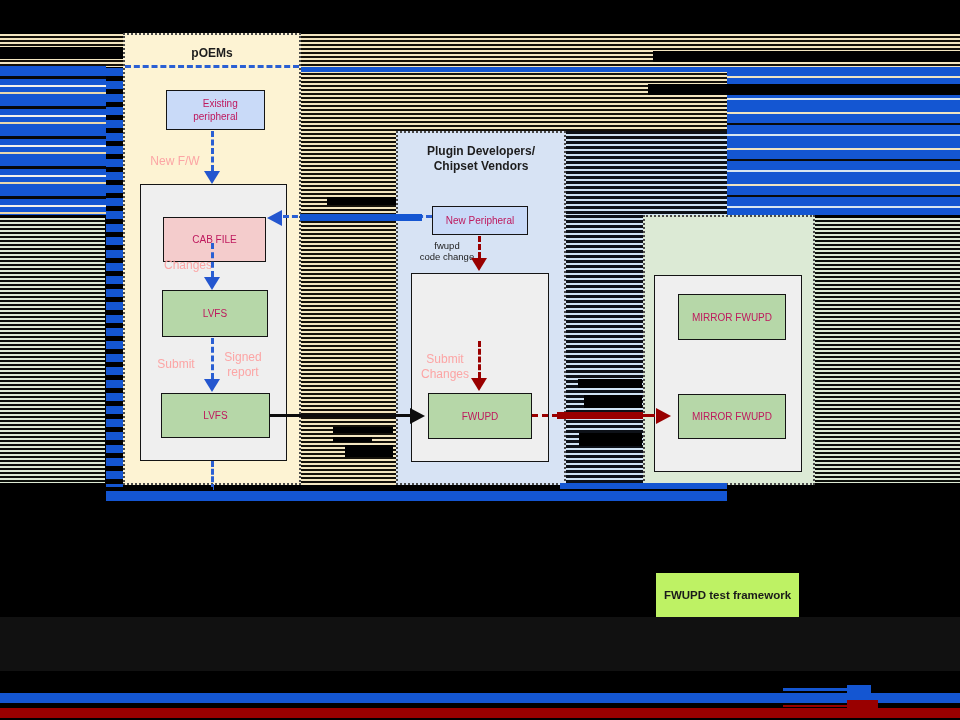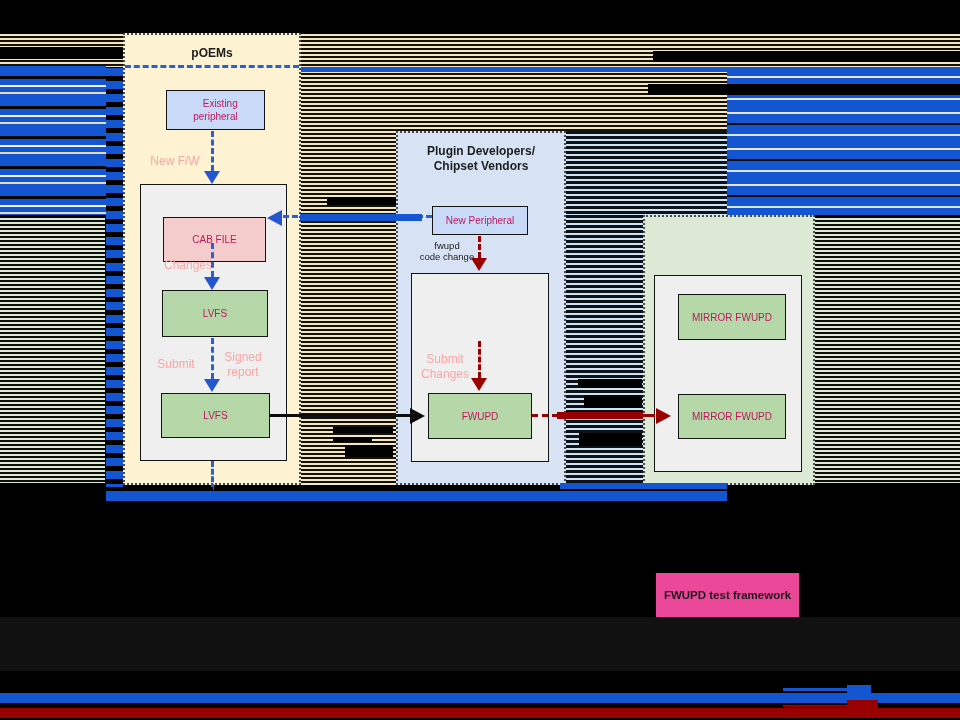--- a/index.html
+++ b/index.html
@@ -36,21 +36,21 @@
   .dv-red{width:0;border-left:3px dashed #990000;}
   .dh-red{height:0;border-top:3px dashed #990000;}
   .tri{width:0;height:0;}
   .tri-down-blue{border-left:8px solid transparent;border-right:8px solid transparent;border-top:13px solid #2456cf;}
   .tri-left-blue{border-top:8px solid transparent;border-bottom:8px solid transparent;border-right:15px solid #2456cf;}
   .tri-down-red{border-left:8px solid transparent;border-right:8px solid transparent;border-top:13px solid #990000;}
   .tri-right-red{border-top:8px solid transparent;border-bottom:8px solid transparent;border-left:15px solid #990000;}
   .tri-right-black{border-top:8px solid transparent;border-bottom:8px solid transparent;border-left:15px solid #0d0d0d;}
   .solid-blue{background:#1456d2;}
   .solid-red{background:#990000;}
-  .testbox{background:#ec4899;display:flex;align-items:center;justify-content:center;
+  .testbox{background:#bef264;display:flex;align-items:center;justify-content:center;
            font-weight:bold;font-size:11.5px;color:#1a1a1a;}
 </style>
 </head>
 <body>
 
 <div id="stage">
 
   <div class="abs stripes-tan" style="left:0;top:34;width:960px;height:33px;left:0px;top:34px;"></div>
   <div class="abs stripes-tan" style="left:301px;top:67px;width:426px;height:64px;"></div>
   <div class="abs stripes-tan" style="left:301px;top:131px;width:95px;height:354px;"></div>

